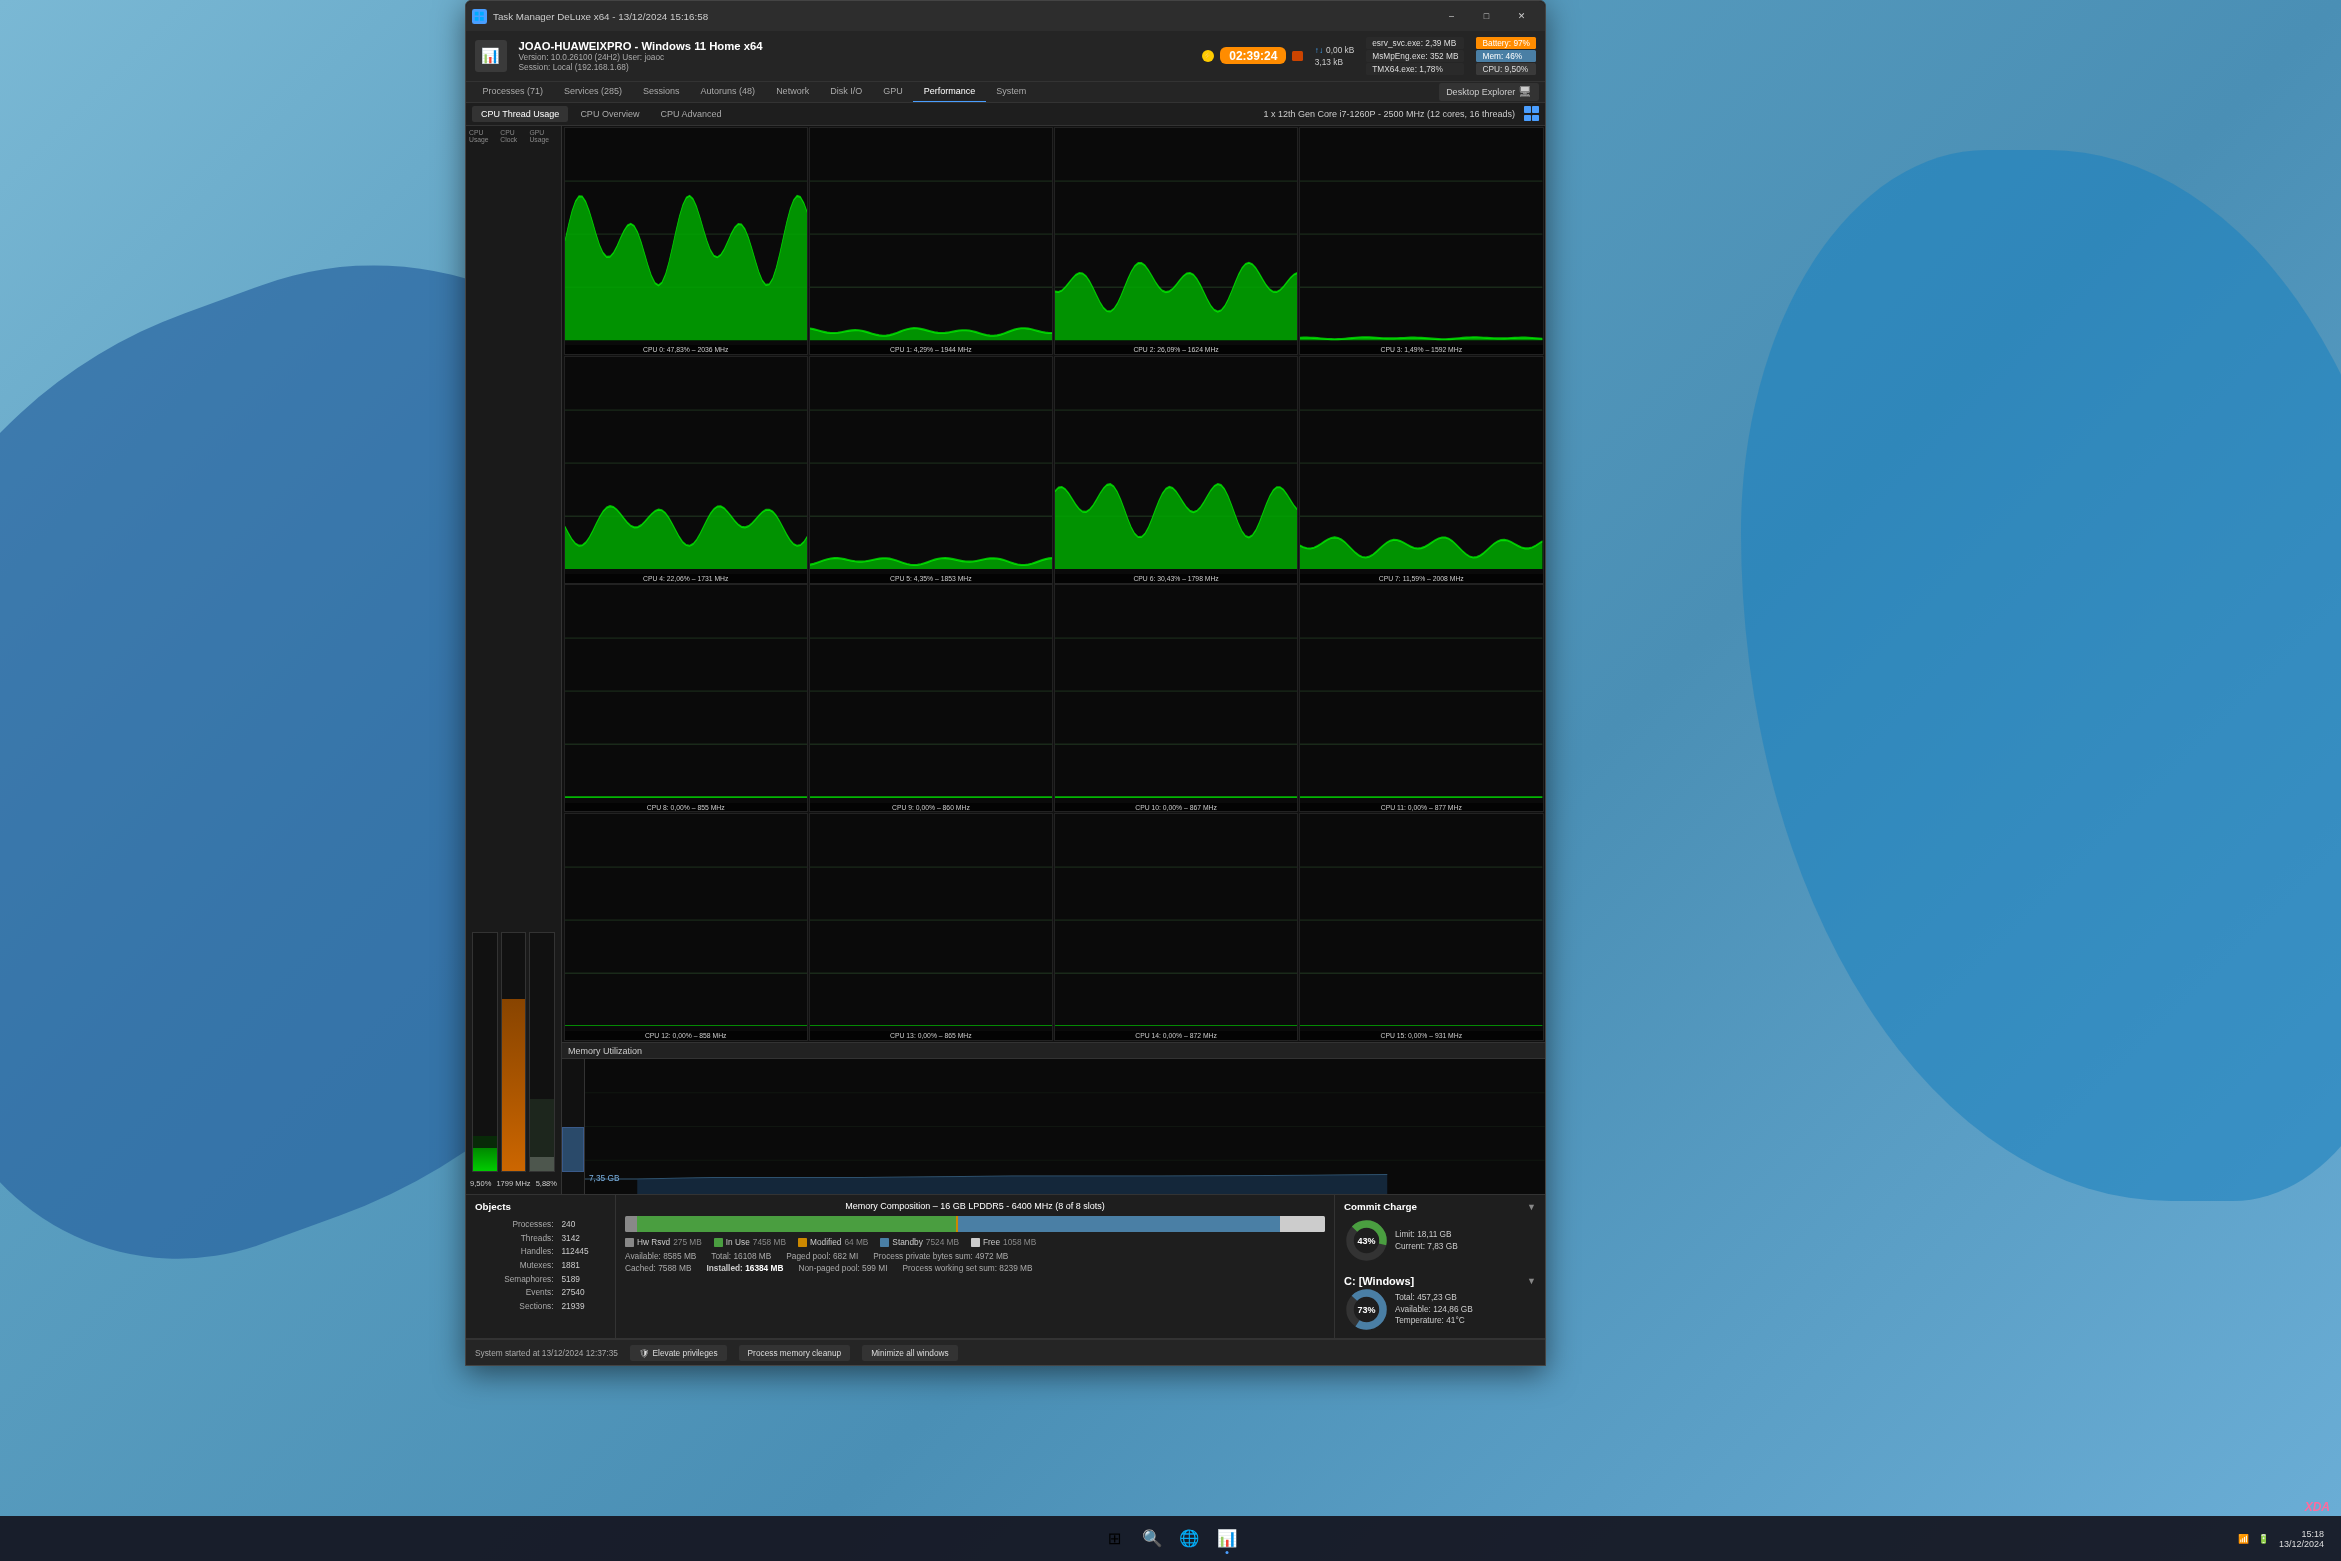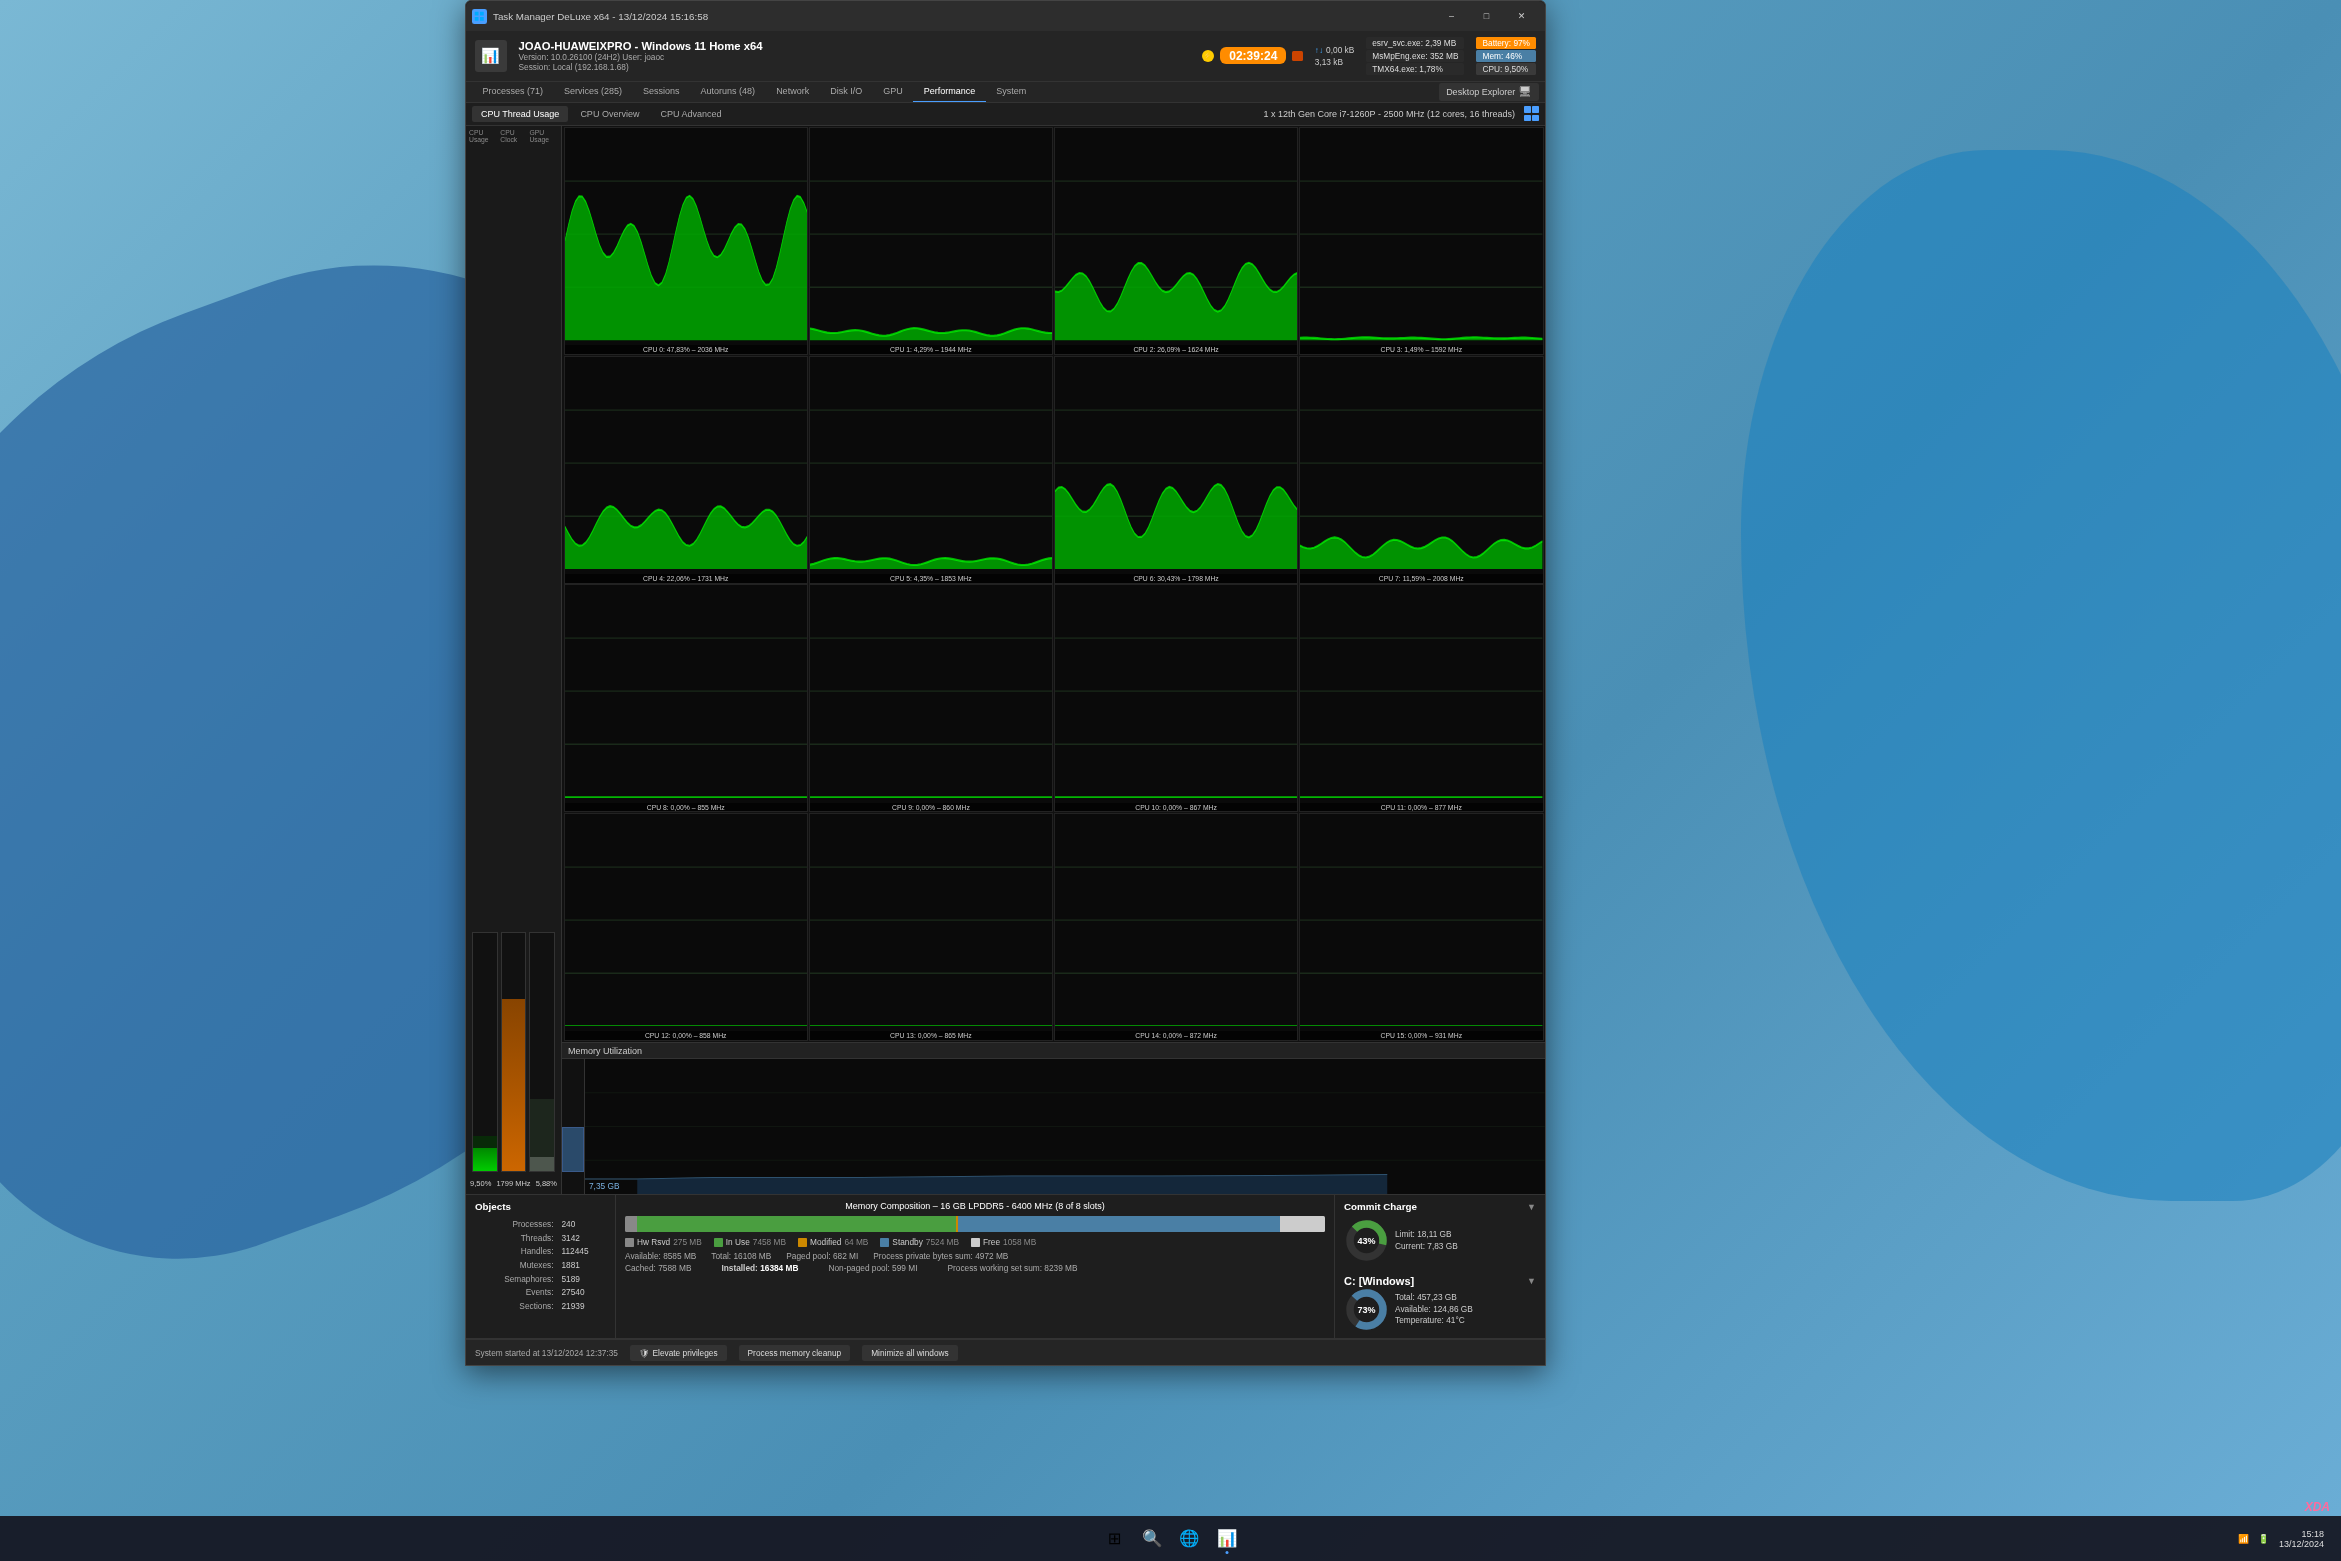--- a/index.html
+++ b/index.html
@@ -774,21 +774,21 @@
             <line x1="0" y1="75%" x2="100%" y2="75%" stroke="#1a2a1a" stroke-width="0.5"></line>
 
             <polyline points="0,160 100,160 200,158 400,158 600,156 800,156 1000,155 1100,154" fill="none" stroke="#4a7fa5" stroke-width="1.5" opacity="0.7"></polyline>
 
             <polygon points="0,180 100,180 100,160 200,158 400,158 600,156 800,156 1000,155 1100,154 1100,180" fill="#1a3a5a" opacity="0.6"></polygon>
           </svg>
 
           <div style="position:absolute;left:0;top:0;bottom:0;width:22.5px;background:#111;border-right:0.8px solid #333;">
             <div style="position:absolute;bottom:22.5px;left:0;right:0;height:45px;background:#2a4a6a;border:0.8px solid #3a5a8a;"></div>
           </div>
-          <div style="position:absolute;bottom:3px;left:27px;color:#7ab0e0;font-size:8.3px;">7,35 GB</div>
+          <div style="position:absolute;bottom:11px;left:27px;color:#7ab0e0;font-size:8.3px;">7,35 GB</div>
         </div>
       </div>
 
     </div>
   </div>
 
   <div class="bottom-section">
     <div class="bottom-row1">
 
       <div class="objects-col">
@@ -862,21 +862,21 @@
       <span>Free</span>
       <span style="color:#888;">1058 MB</span>
     </div>
           </div>
         <div style="display:flex;gap:15px;flex-wrap:wrap;font-size:8.3px;color:#aaa;margin-top:4.5px;">
           <span>Available: 8585 MB</span>
           <span>Total: 16108 MB</span>
           <span>Paged pool: 682 MI</span>
           <span>Process private bytes sum: 4972 MB</span>
         </div>
-        <div style="display:flex;gap:30px;flex-wrap:wrap;font-size:8.3px;color:#aaa;margin-top:1.5px;align-items:center;">
+        <div style="display:flex;gap:15px;flex-wrap:wrap;font-size:8.3px;color:#aaa;margin-top:1.5px;align-items:center;">
           <span>Cached: 7588 MB</span>
           <span style="font-weight:bold;color:#ccc;">Installed: <span style="color:#fff;">16384 MB</span></span>
           <span>Non-paged pool: 599 MI</span>
           <span>Process working set sum: 8239 MB</span>
         </div>
       </div>
 
       <div class="commit-col">
         <div class="commit-header">
           <div class="commit-title">Commit Charge</div>

